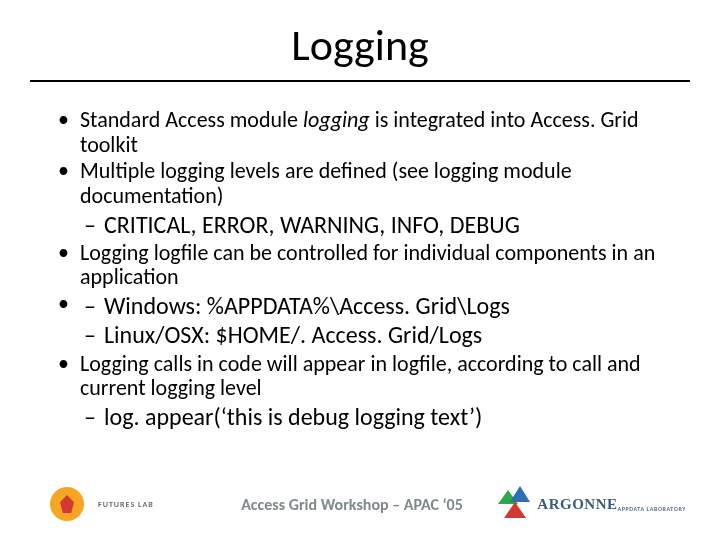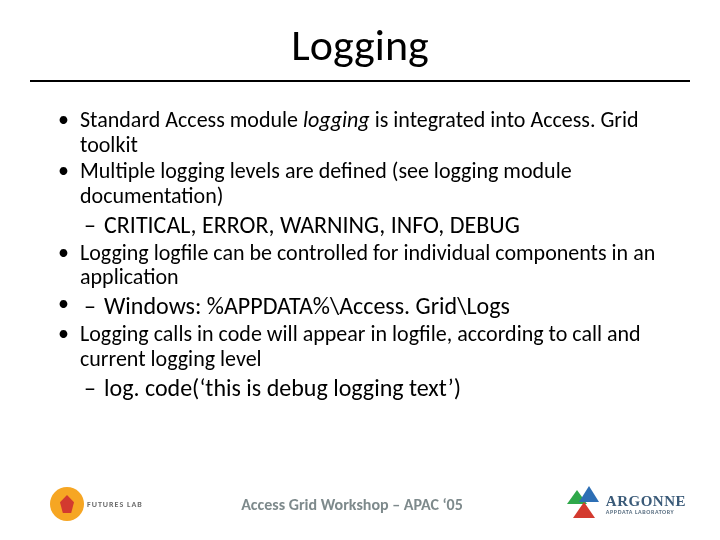--- a/index.html
+++ b/index.html
@@ -80,21 +80,21 @@
     left: 0;
     right: 16px;
     text-align: center;
     font-size: 16px;
     font-weight: 600;
     color: #7e8a8c;
   }
   .logo-left {
     display: flex;
     align-items: center;
-    gap: 3px;
+    gap: 14px;
     z-index: 1;
   }
   .fl-circle {
     width: 34px;
     height: 34px;
     border-radius: 50%;
     background: #f6a623;
     position: relative;
     display: flex;
     align-items: center;
@@ -141,22 +141,23 @@
     border-bottom: 16px solid #2d6fb5;
   }
   .argonne-mark .t3 {
     left: 8px; top: 16px;
     border-left: 11px solid transparent;
     border-right: 11px solid transparent;
     border-bottom: 16px solid #d33a2f;
   }
   .argonne-text {
     display: flex;
-    flex-direction: column;
+    flex-direction: row;
     line-height: 1;
+    align-items: flex-end;
   }
   .argonne-text .big {
     font-family: Georgia, serif;
     font-weight: 700;
     font-size: 15px;
     color: #3a5a78;
     letter-spacing: 0.5px;
   }
   .argonne-text .small {
     font-size: 6px;
@@ -175,23 +176,24 @@
 
 <div class="content">
   <ul class="outer" id="bullets">
       <li><span>Standard Access module </span><span style="font-style: italic;">logging</span><span> is integrated into Access. Grid toolkit</span></li>
       <li><span>Multiple logging levels are defined (see logging module documentation)</span><ul class="inner">
           <li>CRITICAL, ERROR, WARNING, INFO, DEBUG</li>
         </ul></li>
       <li><span>Logging logfile can be controlled for individual components in an application</span></li>
       <li><ul class="inner">
           <li>Windows: %APPDATA%\Access. Grid\Logs</li>
+          <li>Linux/OSX: $HOME/. Access. Grid/Logs</li>
         </ul></li>
       <li><span>Logging calls in code will appear in logfile, according to call and current logging level</span><ul class="inner">
-          <li>log. code(‘this is debug logging text’)</li>
+          <li>log. appear(‘this is debug logging text’)</li>
         </ul></li>
     </ul>
 </div>
 
 <div class="footer">
   <div class="logo-left">
     <div class="fl-circle">
       <div class="fl-inner"></div>
     </div>
     <div class="fl-text">FUTURES LAB</div>

